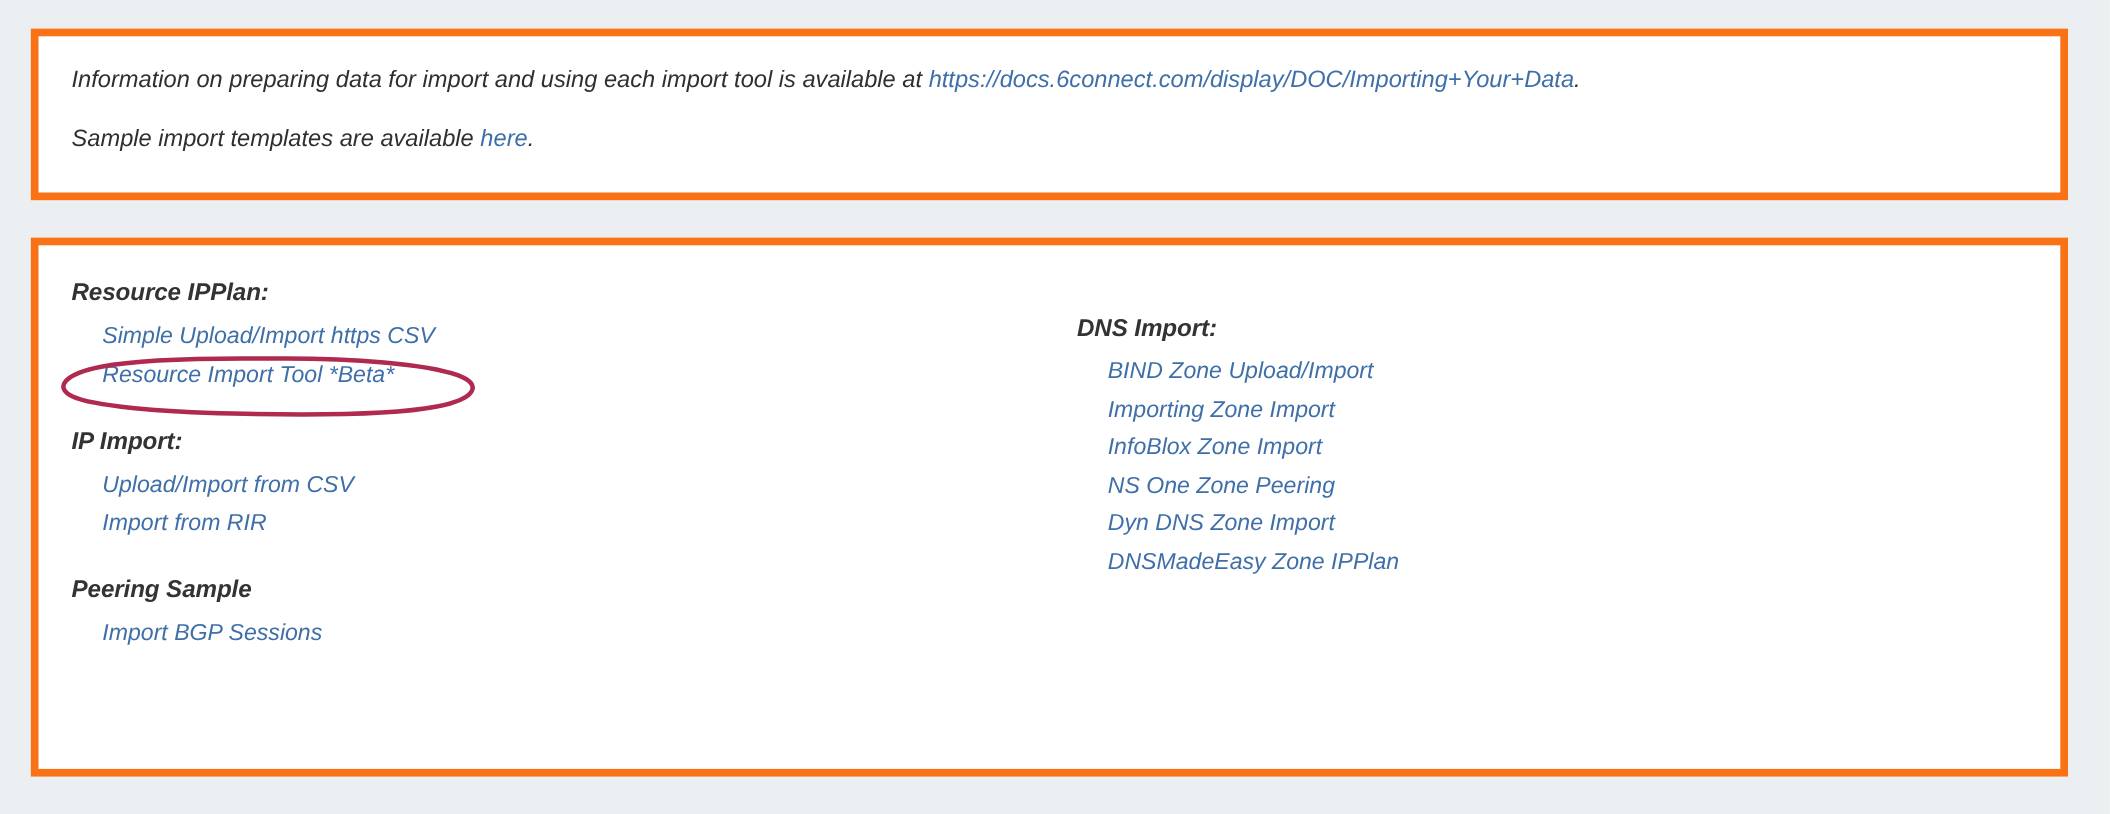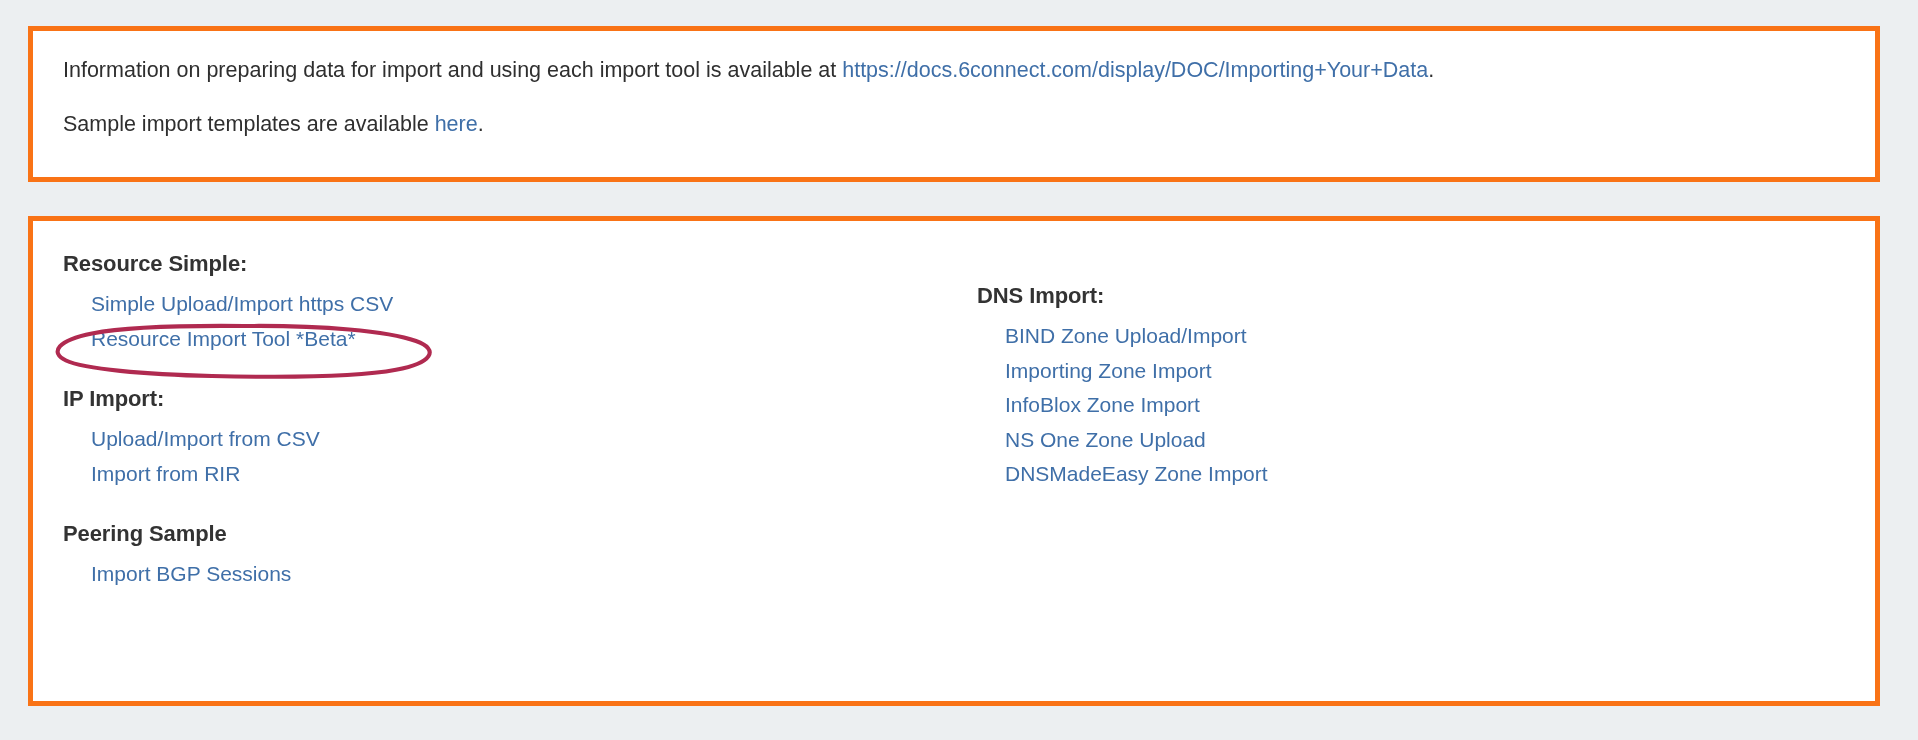--- a/index.html
+++ b/index.html
@@ -20,22 +20,23 @@
     position: relative;
     width: 1918px;
     height: 740px;
     box-sizing: border-box;
     padding: 26px 38px 0 28px;
   }
 
   
   .panel {
     background: #ffffff;
-    border: 5px solid #f97316;
+    border: 7px solid #f97316;
     box-sizing: border-box;
+    font-style: italic;
   }
 
   .panel-info {
     width: 1852px;
     min-height: 156px;
     padding: 26px 30px 26px 30px;
   }
 
   .panel-tools {
     width: 1852px;
@@ -124,21 +125,21 @@
       <span>Sample import templates are available </span><a class="link">here</a><span>.</span>
     </p>
   </section>
 
   <section class="panel panel-tools">
     <div class="columns">
 
       <div class="col-left">
 
         <div class="group">
-          <h3 class="group-heading">Resource Simple:</h3>
+          <h3 class="group-heading">Resource IPPlan:</h3>
           <ul class="tool-list">
             <li>
               <a>Simple Upload/Import https CSV</a>
             </li>
             <li>
               <a>Resource Import Tool *Beta*</a>
             </li>
           </ul>
         </div>
 
@@ -173,24 +174,27 @@
             <li>
               <a>BIND Zone Upload/Import</a>
             </li>
             <li>
               <a>Importing Zone Import</a>
             </li>
             <li>
               <a>InfoBlox Zone Import</a>
             </li>
             <li>
-              <a>NS One Zone Upload</a>
-            </li>
-            <li>
-              <a>DNSMadeEasy Zone Import</a>
+              <a>NS One Zone Peering</a>
+            </li>
+            <li>
+              <a>Dyn DNS Zone Import</a>
+            </li>
+            <li>
+              <a>DNSMadeEasy Zone IPPlan</a>
             </li>
           </ul>
         </div>
 
       </div>
 
     </div>
   </section>
 
   <div class="annotation-ellipse" style="left:40px; top:322px; width:420px; height:56px;">

